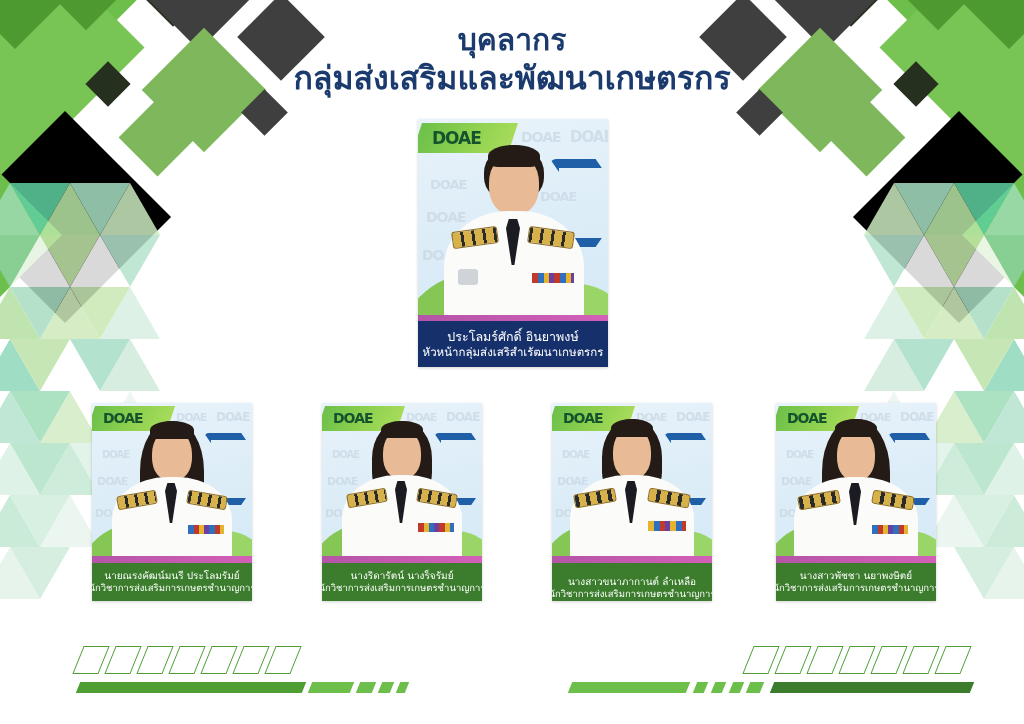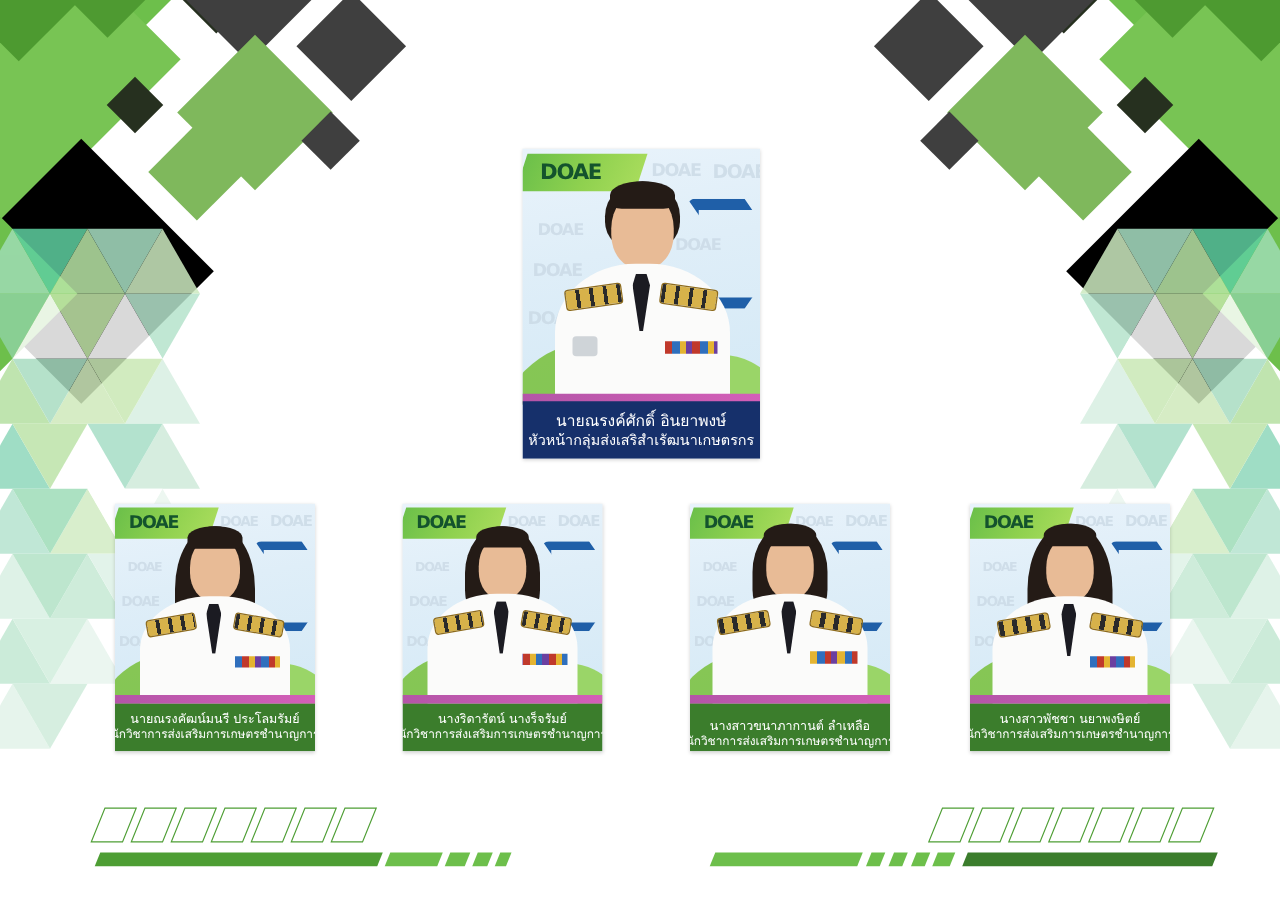--- a/index.html
+++ b/index.html
@@ -216,20 +216,24 @@
       <div class="barline" style="right:210px;top:0;width:24px;height:26px;"></div>
       <div class="bar" style="right:12px;top:36px;width:200px;height:11px;background:#3b7d2c;"></div>
       <div class="bar" style="right:222px;top:36px;width:14px;height:11px;background:#6dbf4b;"></div>
       <div class="bar" style="right:242px;top:36px;width:11px;height:11px;background:#6dbf4b;"></div>
       <div class="bar" style="right:260px;top:36px;width:11px;height:11px;background:#6dbf4b;"></div>
       <div class="bar" style="right:278px;top:36px;width:11px;height:11px;background:#6dbf4b;"></div>
       <div class="bar" style="right:296px;top:36px;width:118px;height:11px;background:#6dbf4b;"></div>
     </div>
   </div>
 
+  <div id="title">
+    <span class="l1">บุคลากร</span>
+    <span class="l2">กลุ่มส่งเสริมและพัฒนาเกษตรกร</span>
+  </div>
 
   <div class="card" style="left:418px;top:119px;width:190px;height:248px;">
     <div class="photo" style="height:205px;">
       <div class="logobar" style="width:96px;height:30px;left:4px;top:4px;"></div>
       <div class="logotext" style="left:14px;top:9px;font-size:17px;">
         <span>DOAE</span>
       </div>
       <div class="wm" style="left:103px;top:10px;font-size:14px;">DOAE</div>
       <div class="wm" style="left:152px;top:9px;font-size:15px;">DOAE</div>
       <div class="wm" style="left:12px;top:58px;font-size:13px;">DOAE</div>
@@ -247,21 +251,21 @@
         <div class="torso" style="left:26px;top:92px;width:140px;height:120px;border-radius:46% 46% 0 0;background:#fbfbfa;"></div>
         <div class="tie" style="left:88px;top:100px;width:14px;height:46px;clip-path:polygon(20% 0,80% 0,100% 20%,60% 100%,40% 100%,0 20%);"></div>
         <div class="epaul" style="left:34px;top:110px;width:44px;height:15px;border-radius:3px;transform:rotate(-8deg);background:repeating-linear-gradient(90deg,#d7b24a 0 8px,#2a2a2a 8px 11px);"></div>
         <div class="epaul" style="right:34px;top:110px;width:44px;height:15px;border-radius:3px;transform:rotate(8deg);background:repeating-linear-gradient(90deg,#2a2a2a 0 3px,#d7b24a 3px 11px);"></div>
         <div class="ribbon" style="right:34px;top:154px;width:42px;height:10px;background:repeating-linear-gradient(90deg,#c0392b 0 6px,#2f6fbd 6px 12px,#e4b431 12px 17px,#6b3fa0 17px 22px);"></div>
         <div class="ribbon" style="left:40px;top:150px;width:20px;height:16px;background:#cfd4d8;border-radius:3px;"></div>
       </div>
     </div>
     <div class="magentabar" style="left:0;right:0;top:196px;height:8px;"></div>
     <div class="namebox" style="height:46px;background:#16306b;">
-      <span class="nm" style="font-size:12.5px;">นายณรงค์ศักดิ์  อินยาพงษ์</span>
+      <span class="nm" style="font-size:12.5px;">ประโลมร์ศักดิ์  อินยาพงษ์</span>
       <span class="rl" style="font-size:11.5px;">หัวหน้ากลุ่มส่งเสริสำเรัฒนาเกษตรกร</span>
     </div>
   </div>
 
   <div class="card" style="left:92px;top:403px;width:160px;height:198px;">
     <div class="photo" style="height:160px;">
       <div class="logobar" style="width:80px;height:25px;left:3px;top:3px;"></div>
       <div class="logotext" style="left:11px;top:7px;font-size:14px;">
         <span>DOAE</span>
       </div>

